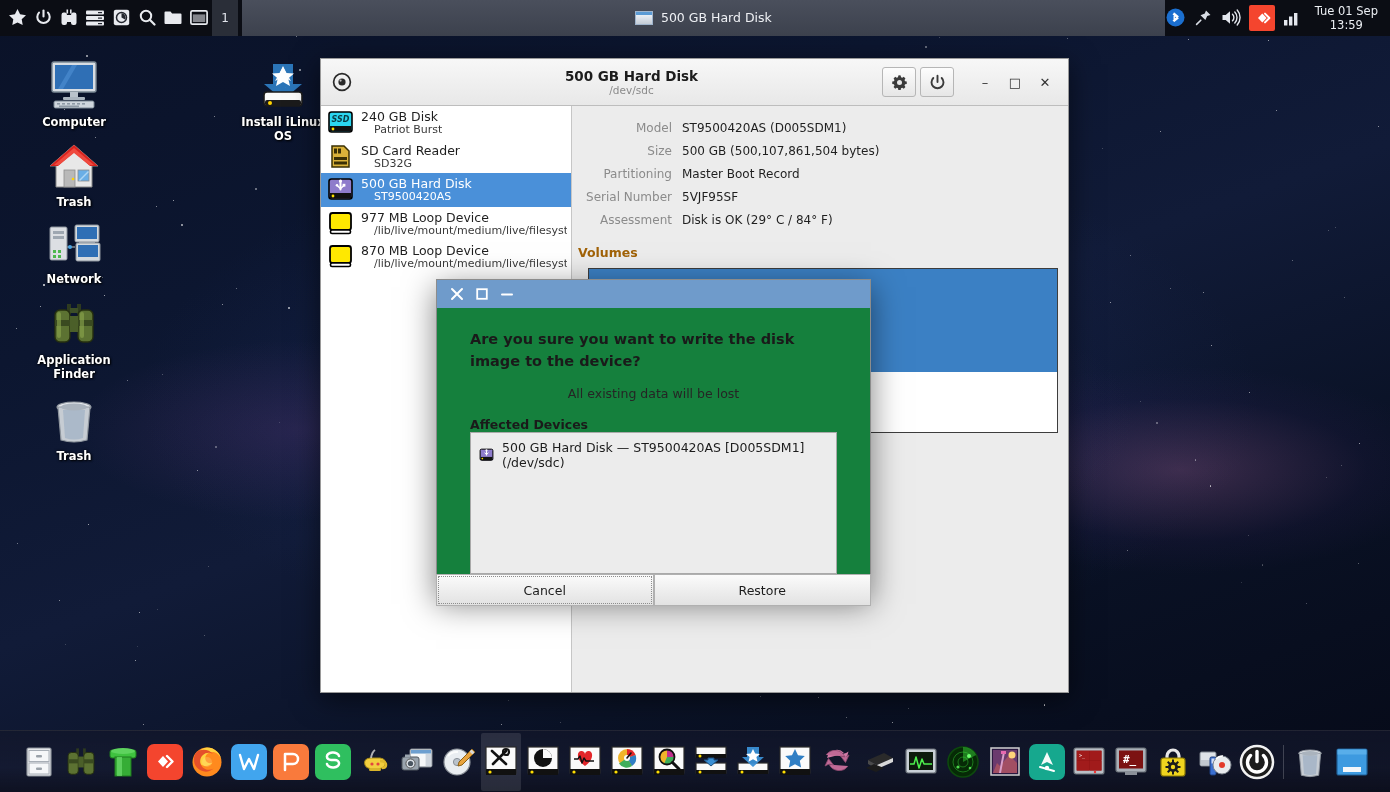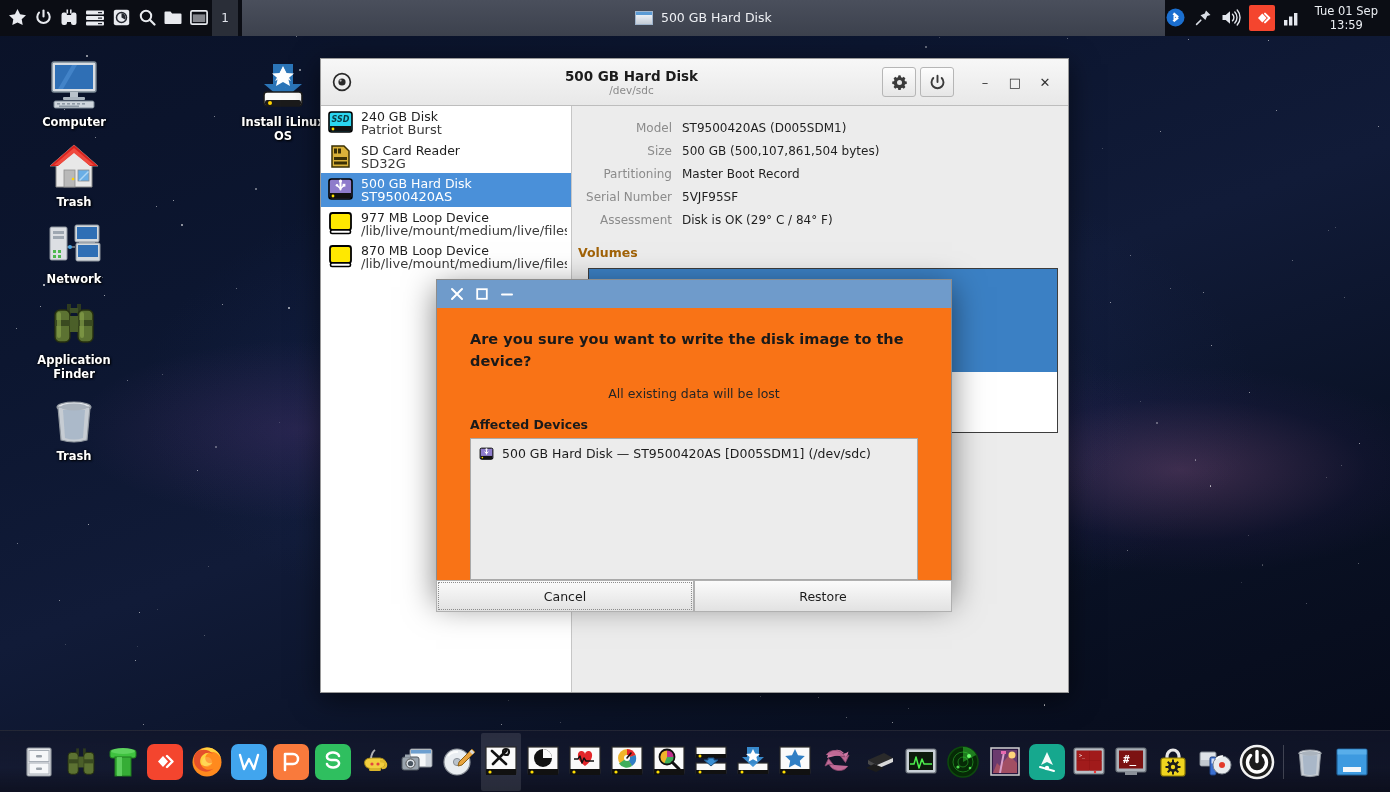--- a/index.html
+++ b/index.html
@@ -117,56 +117,56 @@
     width: 251px; flex: none; background: #ffffff;
     border-right: 1px solid #c6c6c6;
     overflow: hidden;
   }
   .dev-row {
     height: 33.5px; display: flex; align-items: center; padding: 0 4px 0 6px; gap: 7px;
   }
   .dev-row.selected { background: #4a90d9; }
   .dev-texts { min-width: 0; overflow: hidden; }
   .dev-name { font-size: 12.5px; color: #1e1e1e; line-height: 15px; white-space: nowrap; }
-  .dev-sub  { font-size: 13px; color: #3a3a3a; line-height: 12px; white-space: nowrap; }
+  .dev-sub  { font-size: 11px; color: #3a3a3a; line-height: 12px; white-space: nowrap; margin-left: 13px; }
   .dev-row.selected .dev-name, .dev-row.selected .dev-sub { color: #ffffff; }
   .dev-ico { width: 27px; height: 25px; flex: none; position: relative; }
 
   #dev-detail { flex: 1; background: #ececec; padding: 10px 14px 0 0; overflow: hidden; }
   .info-grid { display: grid; grid-template-columns: 100px 1fr; row-gap: 4px; column-gap: 10px; padding-top: 3px; }
   .info-label { text-align: right; font-size: 12px; color: #8b8b8b; line-height: 19px; }
   .info-value { font-size: 12px; color: #1f1f1f; line-height: 19px; }
   #volumes-head { font-size: 12.5px; font-weight: bold; color: #a16207; margin: 15px 0 8px 6px; }
   #volume-box {
     margin-left: 16px; width: 470px; height: 165px;
     border: 1px solid #3d3d3d;
     background: linear-gradient(to bottom, #3b80c4 0%, #3b80c4 63%, #ffffff 63%, #ffffff 100%);
   }
 
   
   #dialog {
-    position: absolute; left: 436px; top: 279px; width: 516px; height: 317px;
-    background: #f97316; border: 1px solid #8c8c8c;
+    position: absolute; left: 436px; top: 279px; width: 435px; height: 317px;
+    background: #15803d; border: 1px solid #8c8c8c;
     box-shadow: 0 8px 30px rgba(0,0,0,0.5);
     z-index: 40; display: flex; flex-direction: column;
   }
   #dlg-title {
     height: 28px; flex: none; background: #6f9bcb;
     display: flex; align-items: center; gap: 10px; padding-left: 12px;
   }
   .dlg-wm { color: #ffffff; display: flex; align-items: center; justify-content: center; }
   #dlg-content { flex: 1; padding: 14px 33px 0 33px; }
   #dlg-heading {
     font-size: 14.5px; font-weight: bold; color: #1a1a1a; line-height: 22px;
     margin-top: 6px;
   }
   #dlg-sub { font-size: 12.5px; color: #252525; text-align: center; margin-top: 14px; }
   #dlg-affected { font-size: 12.5px; font-weight: bold; color: #1a1a1a; margin-top: 16px; }
   #dlg-devbox {
-    margin-top: 6px; height: 142px; border: 1px solid #a9a9a9; background: #ececec;
+    margin-top: 0; height: 142px; border: 1px solid #a9a9a9; background: #ececec;
     padding: 7px 8px;
   }
   .dlg-devrow { display: flex; align-items: center; gap: 8px; font-size: 12.5px; color: #1c1c1c; }
   #dlg-buttons { height: 32px; flex: none; display: flex; margin: 0 -1px -1px -1px; }
   .dlg-btn {
     flex: 1; border: 1px solid #b0b0b0;
     background: linear-gradient(to bottom, #fbfbfb 0%, #ededed 55%, #e2e2e2 100%);
     font-size: 12.5px; color: #1c1c1c;
     display: flex; align-items: center; justify-content: center;
   }

